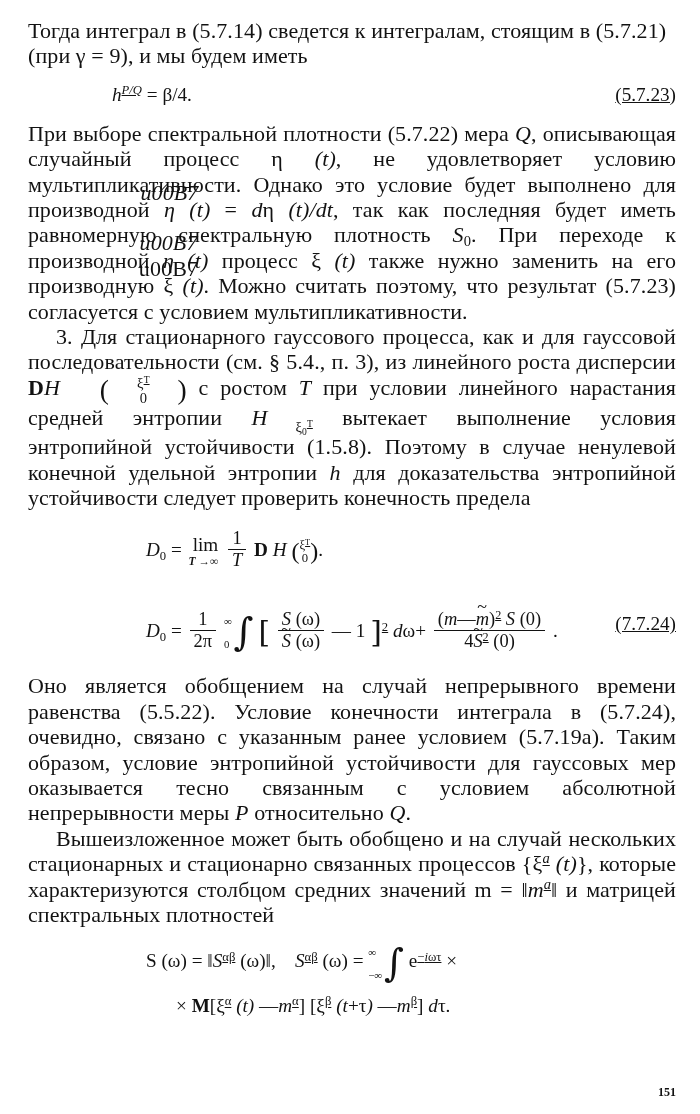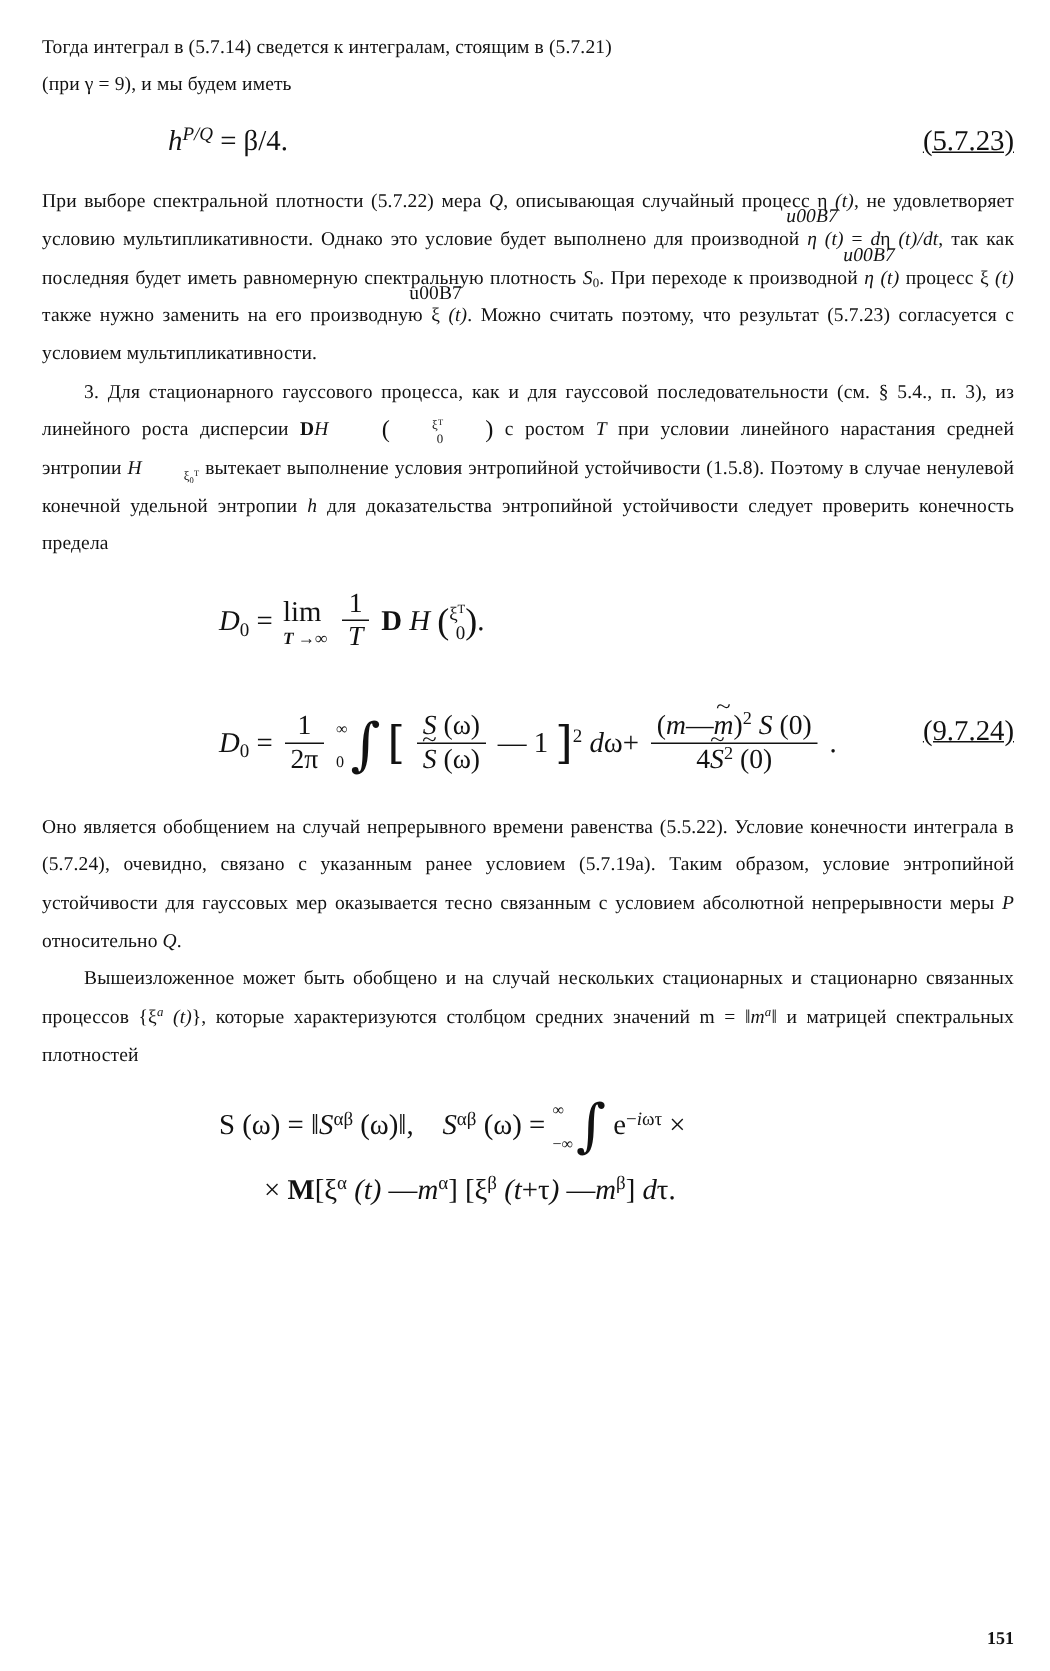--- a/index.html
+++ b/index.html
@@ -23,21 +23,21 @@
     box-sizing: border-box;
   }
   .content {
     position: absolute;
     left: 28px;
     top: 18px;
     width: 648px;
   }
   p.para {
     margin: 0 0 0 0;
-    font-size: 13px;
+    font-size: 22px;
     line-height: 25.4px;
     text-align: justify;
     text-justify: inter-word;
     letter-spacing: 0.1px;
   }
   p.indent {
     text-indent: 28px;
   }
   .gap-m { height: 13px; }
   .gap-l { height: 19px; }
@@ -61,28 +61,28 @@
   }
   .italic { font-style: italic; }
   .up { font-style: normal; }
   .bold { font-weight: bold; }
 
   sub, sup {
     font-size: 0.66em;
     line-height: 0;
   }
   sub { vertical-align: -0.30em; }
-  sup { vertical-align: 0.52em; }
+  sup { vertical-align: 0.52em; text-decoration: underline; }
 
   .subsup {
     display: inline-block;
     vertical-align: middle;
     font-size: 0.66em;
     line-height: 1.02;
-    text-align: right;
+    text-align: center;
     position: relative;
     top: 0.06em;
   }
   .subsup span { display: block; }
 
   
   .frac {
     display: inline-block;
     vertical-align: middle;
     text-align: center;
@@ -111,21 +111,21 @@
     vertical-align: middle;
     text-align: left;
     position: relative;
     top: 0.05em;
     margin-right: 2px;
   }
   .intlims span { display: block; }
 
   .lim {
     display: inline-block;
-    text-align: left;
+    text-align: right;
     vertical-align: middle;
     line-height: 1.05;
     margin: 0 2px;
   }
   .lim .op { display: block; font-style: normal; }
   .lim .under { display: block; font-size: 0.60em; font-style: italic; }
 
   .brack {
     display: inline-block;
     font-size: 1.55em;
@@ -238,21 +238,21 @@
     <div class="eq-row">
       <div class="eq-body eq-left-pad2">
         <span class="italic">D</span><sub>0</sub> <span class="up">=</span>
         <span class="frac"><span class="num">1</span><span class="den">2π</span></span>
         <span class="intlims"><span>∞</span><span>&nbsp;</span><span>0</span></span><span class="bigint">∫</span>
         <span class="brack">[</span>
         <span class="frac"><span class="num"><span class="italic">S</span> (ω)</span><span class="den"><span class="tilde-over italic">S</span> (ω)</span></span>
         <span class="up">—</span> 1 <span class="brack">]</span><sup>2</sup> <span class="italic">d</span>ω<span class="up">+</span>
         <span class="frac"><span class="num">(<span class="italic">m</span>—<span class="tilde-over italic">m</span>)<sup>2</sup> <span class="italic">S</span> (0)</span><span class="den">4<span class="tilde-over italic">S</span><sup>2</sup> (0)</span></span> .
       </div>
-      <div class="eq-num">(9.7.24)</div>
+      <div class="eq-num">(7.7.24)</div>
     </div>
 
     <div class="gap-l"></div>
 
     <p class="para">
       Оно является обобщением на случай непрерывного времени равенства (5.5.22). Условие конечности интеграла в (5.7.24), очевидно,
       связано с указанным ранее условием (5.7.19а). Таким образом, условие энтропийной устойчивости для гауссовых мер оказывается
       тесно связанным с условием абсолютной непрерывности меры <span class="italic">P</span>
       относительно <span class="italic">Q</span>.
     </p>

